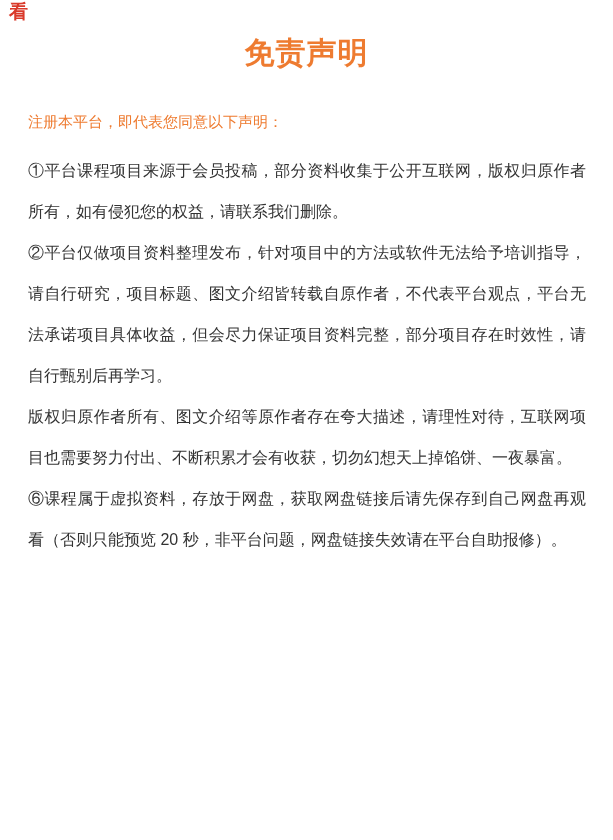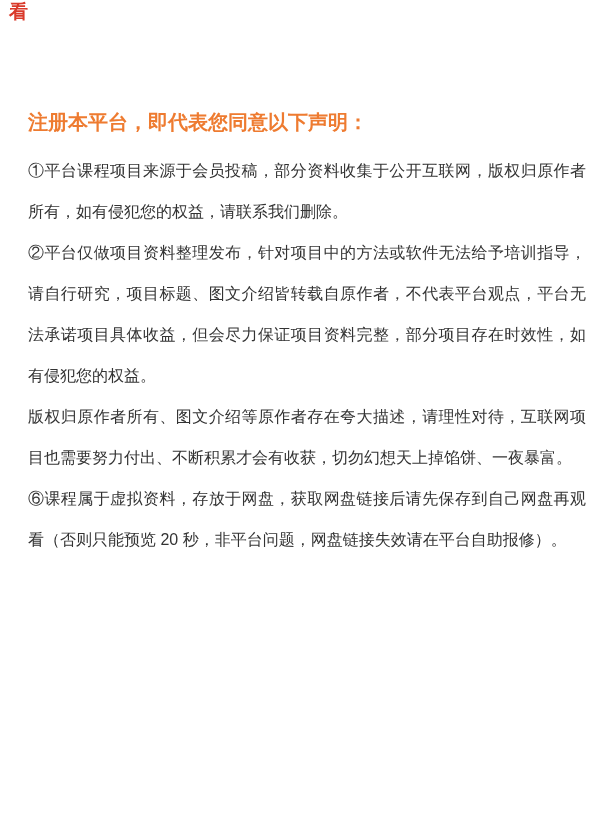--- a/index.html
+++ b/index.html
@@ -36,23 +36,23 @@
     line-height: 34px;
     font-weight: bold;
     color: #ee7b30;
     letter-spacing: 1px;
   }
   .intro-line {
     position: absolute;
     top: 111px;
     left: 28px;
     margin: 0;
-    font-size: 20px;
+    font-size: 15px;
     line-height: 22px;
-    font-weight: bold;
+    font-weight: normal;
     color: #ee7b30;
   }
   .content {
     position: absolute;
     top: 150px;
     left: 28px;
     width: 558px;
     font-size: 16px;
     line-height: 41px;
     color: #333333;
@@ -63,23 +63,24 @@
     padding: 0;
   }
 </style>
 </head>
 <body>
 
 <div class="page">
 
   <span class="corner-mark">看</span>
 
+  <h1 class="doc-title">免责声明</h1>
 
   <p class="intro-line">注册本平台，即代表您同意以下声明：</p>
 
   <div class="content">
     <p>①平台课程项目来源于会员投稿，部分资料收集于公开互联网，版权归原作者所有，如有侵犯您的权益，请联系我们删除。</p>
-    <p>②平台仅做项目资料整理发布，针对项目中的方法或软件无法给予培训指导，请自行研究，项目标题、图文介绍皆转载自原作者，不代表平台观点，平台无法承诺项目具体收益，但会尽力保证项目资料完整，部分项目存在时效性，如有侵犯您的权益。</p>
+    <p>②平台仅做项目资料整理发布，针对项目中的方法或软件无法给予培训指导，请自行研究，项目标题、图文介绍皆转载自原作者，不代表平台观点，平台无法承诺项目具体收益，但会尽力保证项目资料完整，部分项目存在时效性，请自行甄别后再学习。</p>
     <p>版权归原作者所有、图文介绍等原作者存在夸大描述，请理性对待，互联网项目也需要努力付出、不断积累才会有收获，切勿幻想天上掉馅饼、一夜暴富。</p>
     <p>⑥课程属于虚拟资料，存放于网盘，获取网盘链接后请先保存到自己网盘再观看（否则只能预览 20 秒，非平台问题，网盘链接失效请在平台自助报修）。</p>
   </div>
 
 </div>
 
 </body></html>

